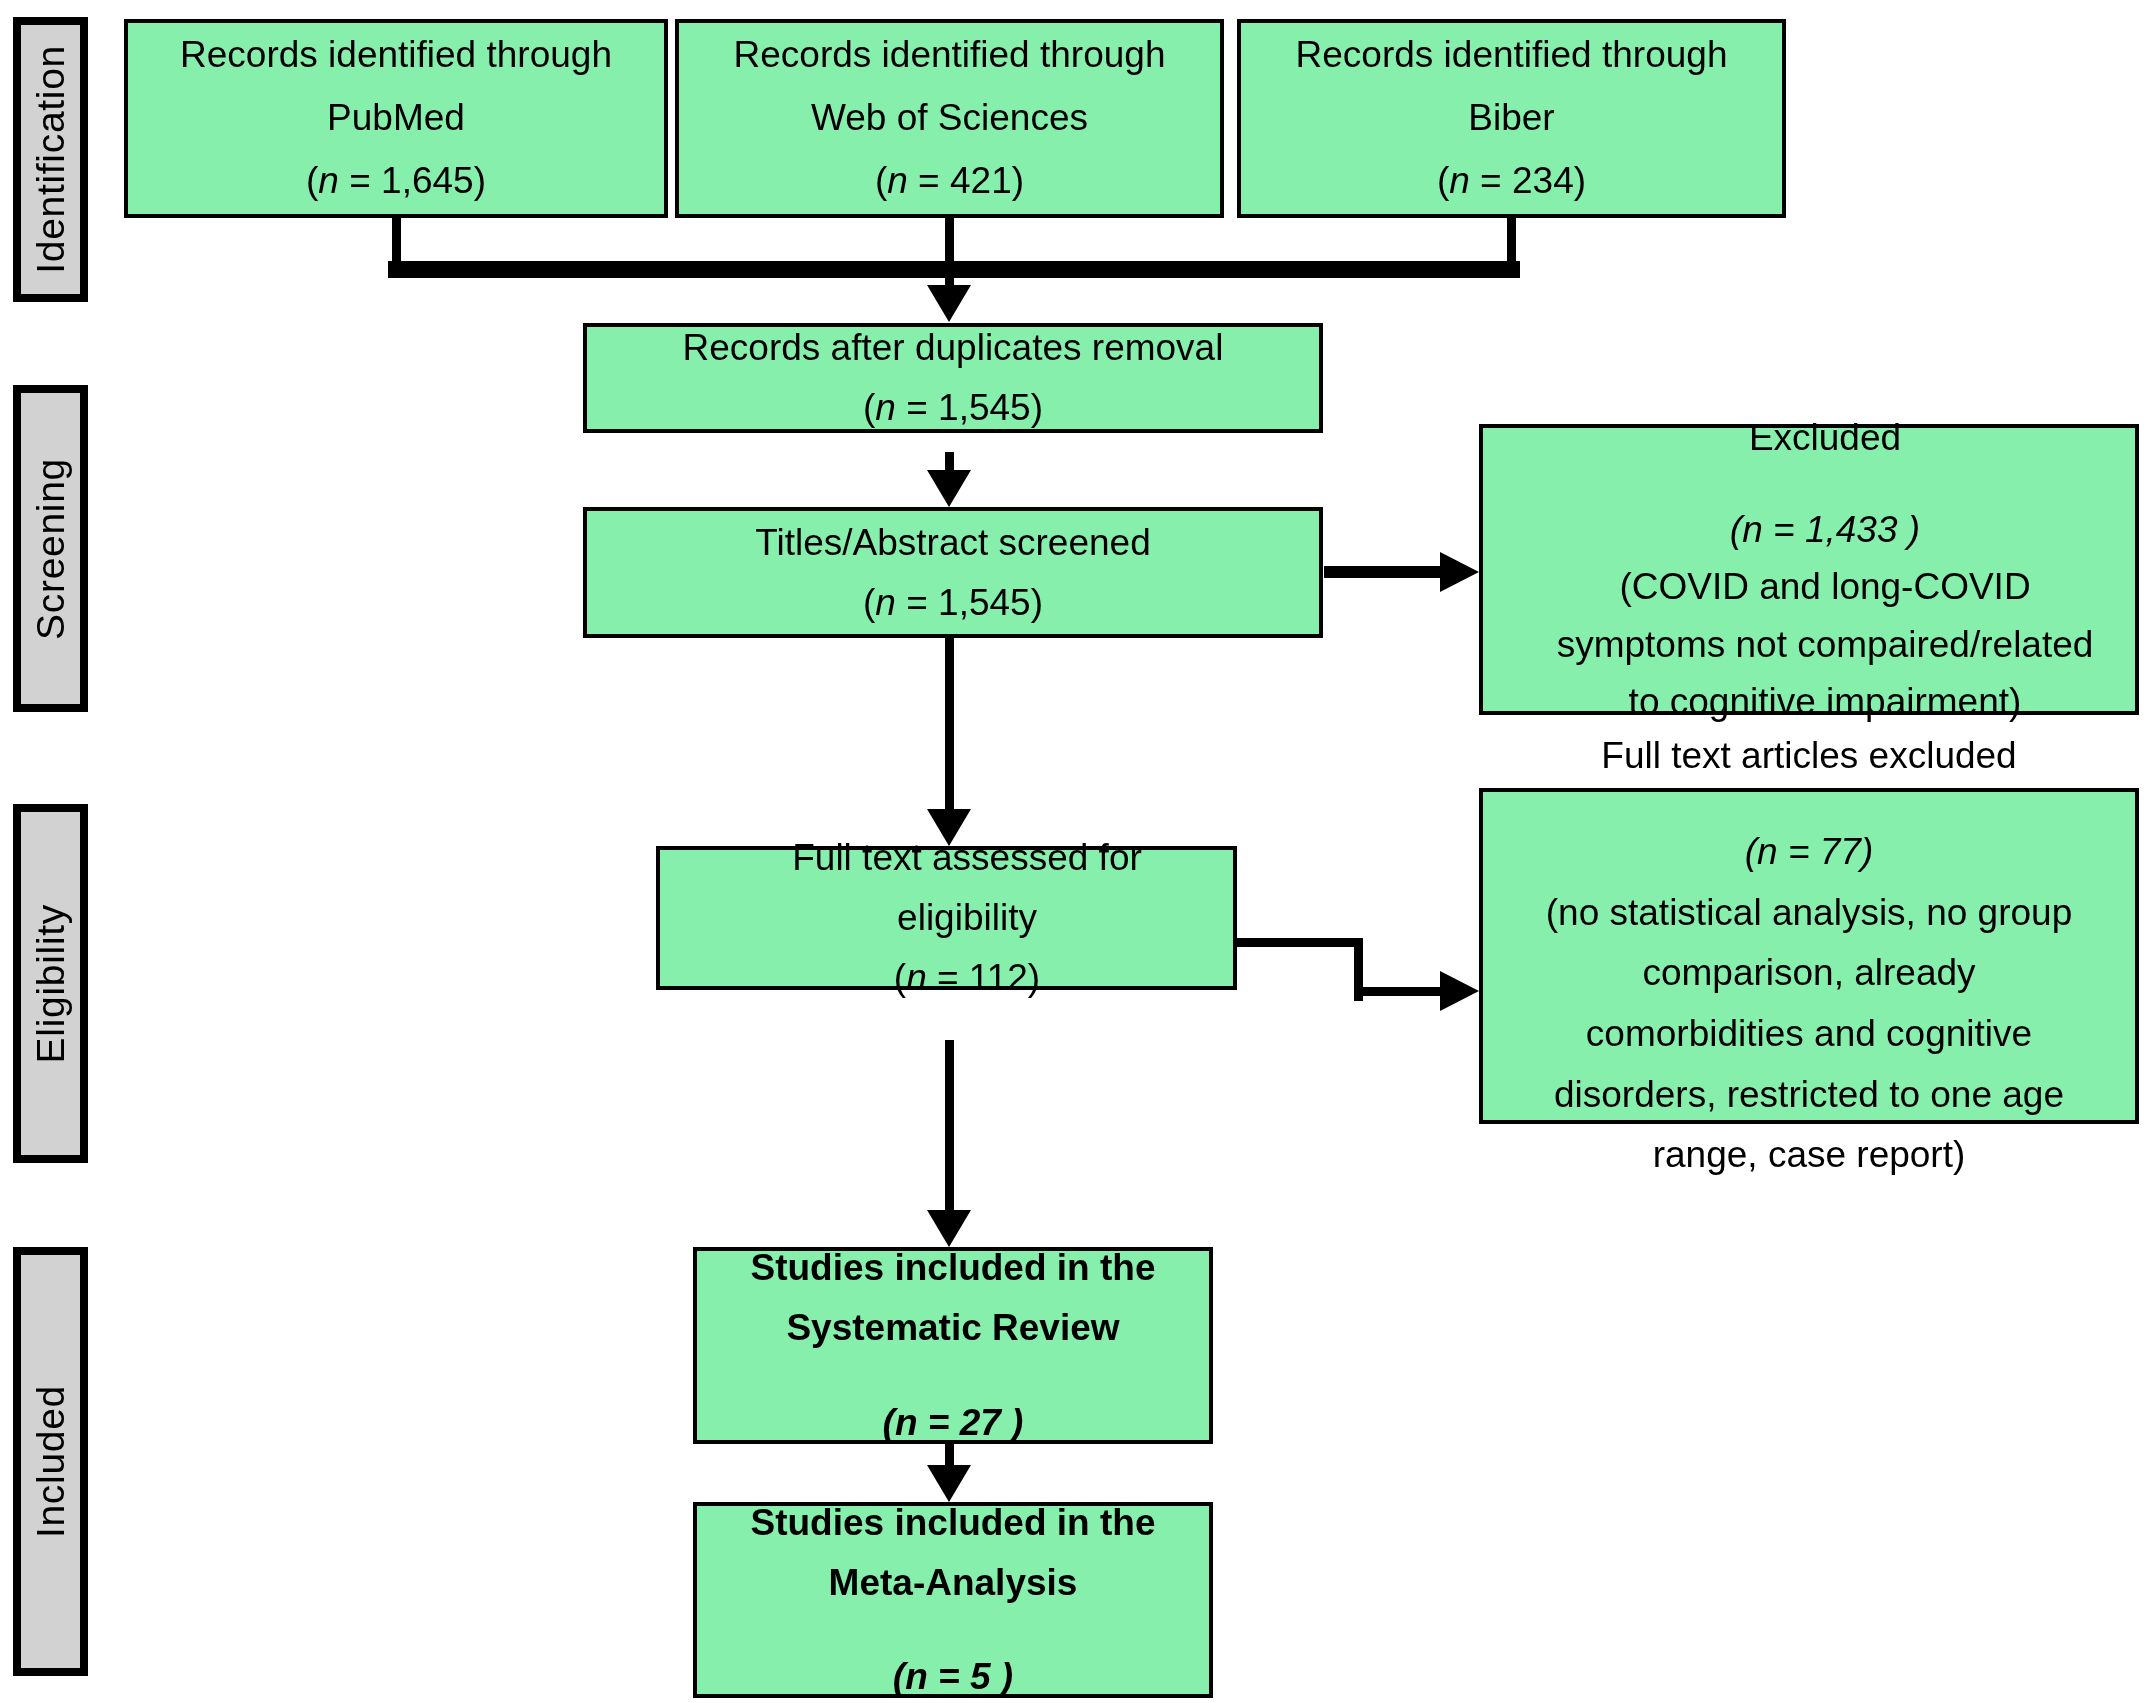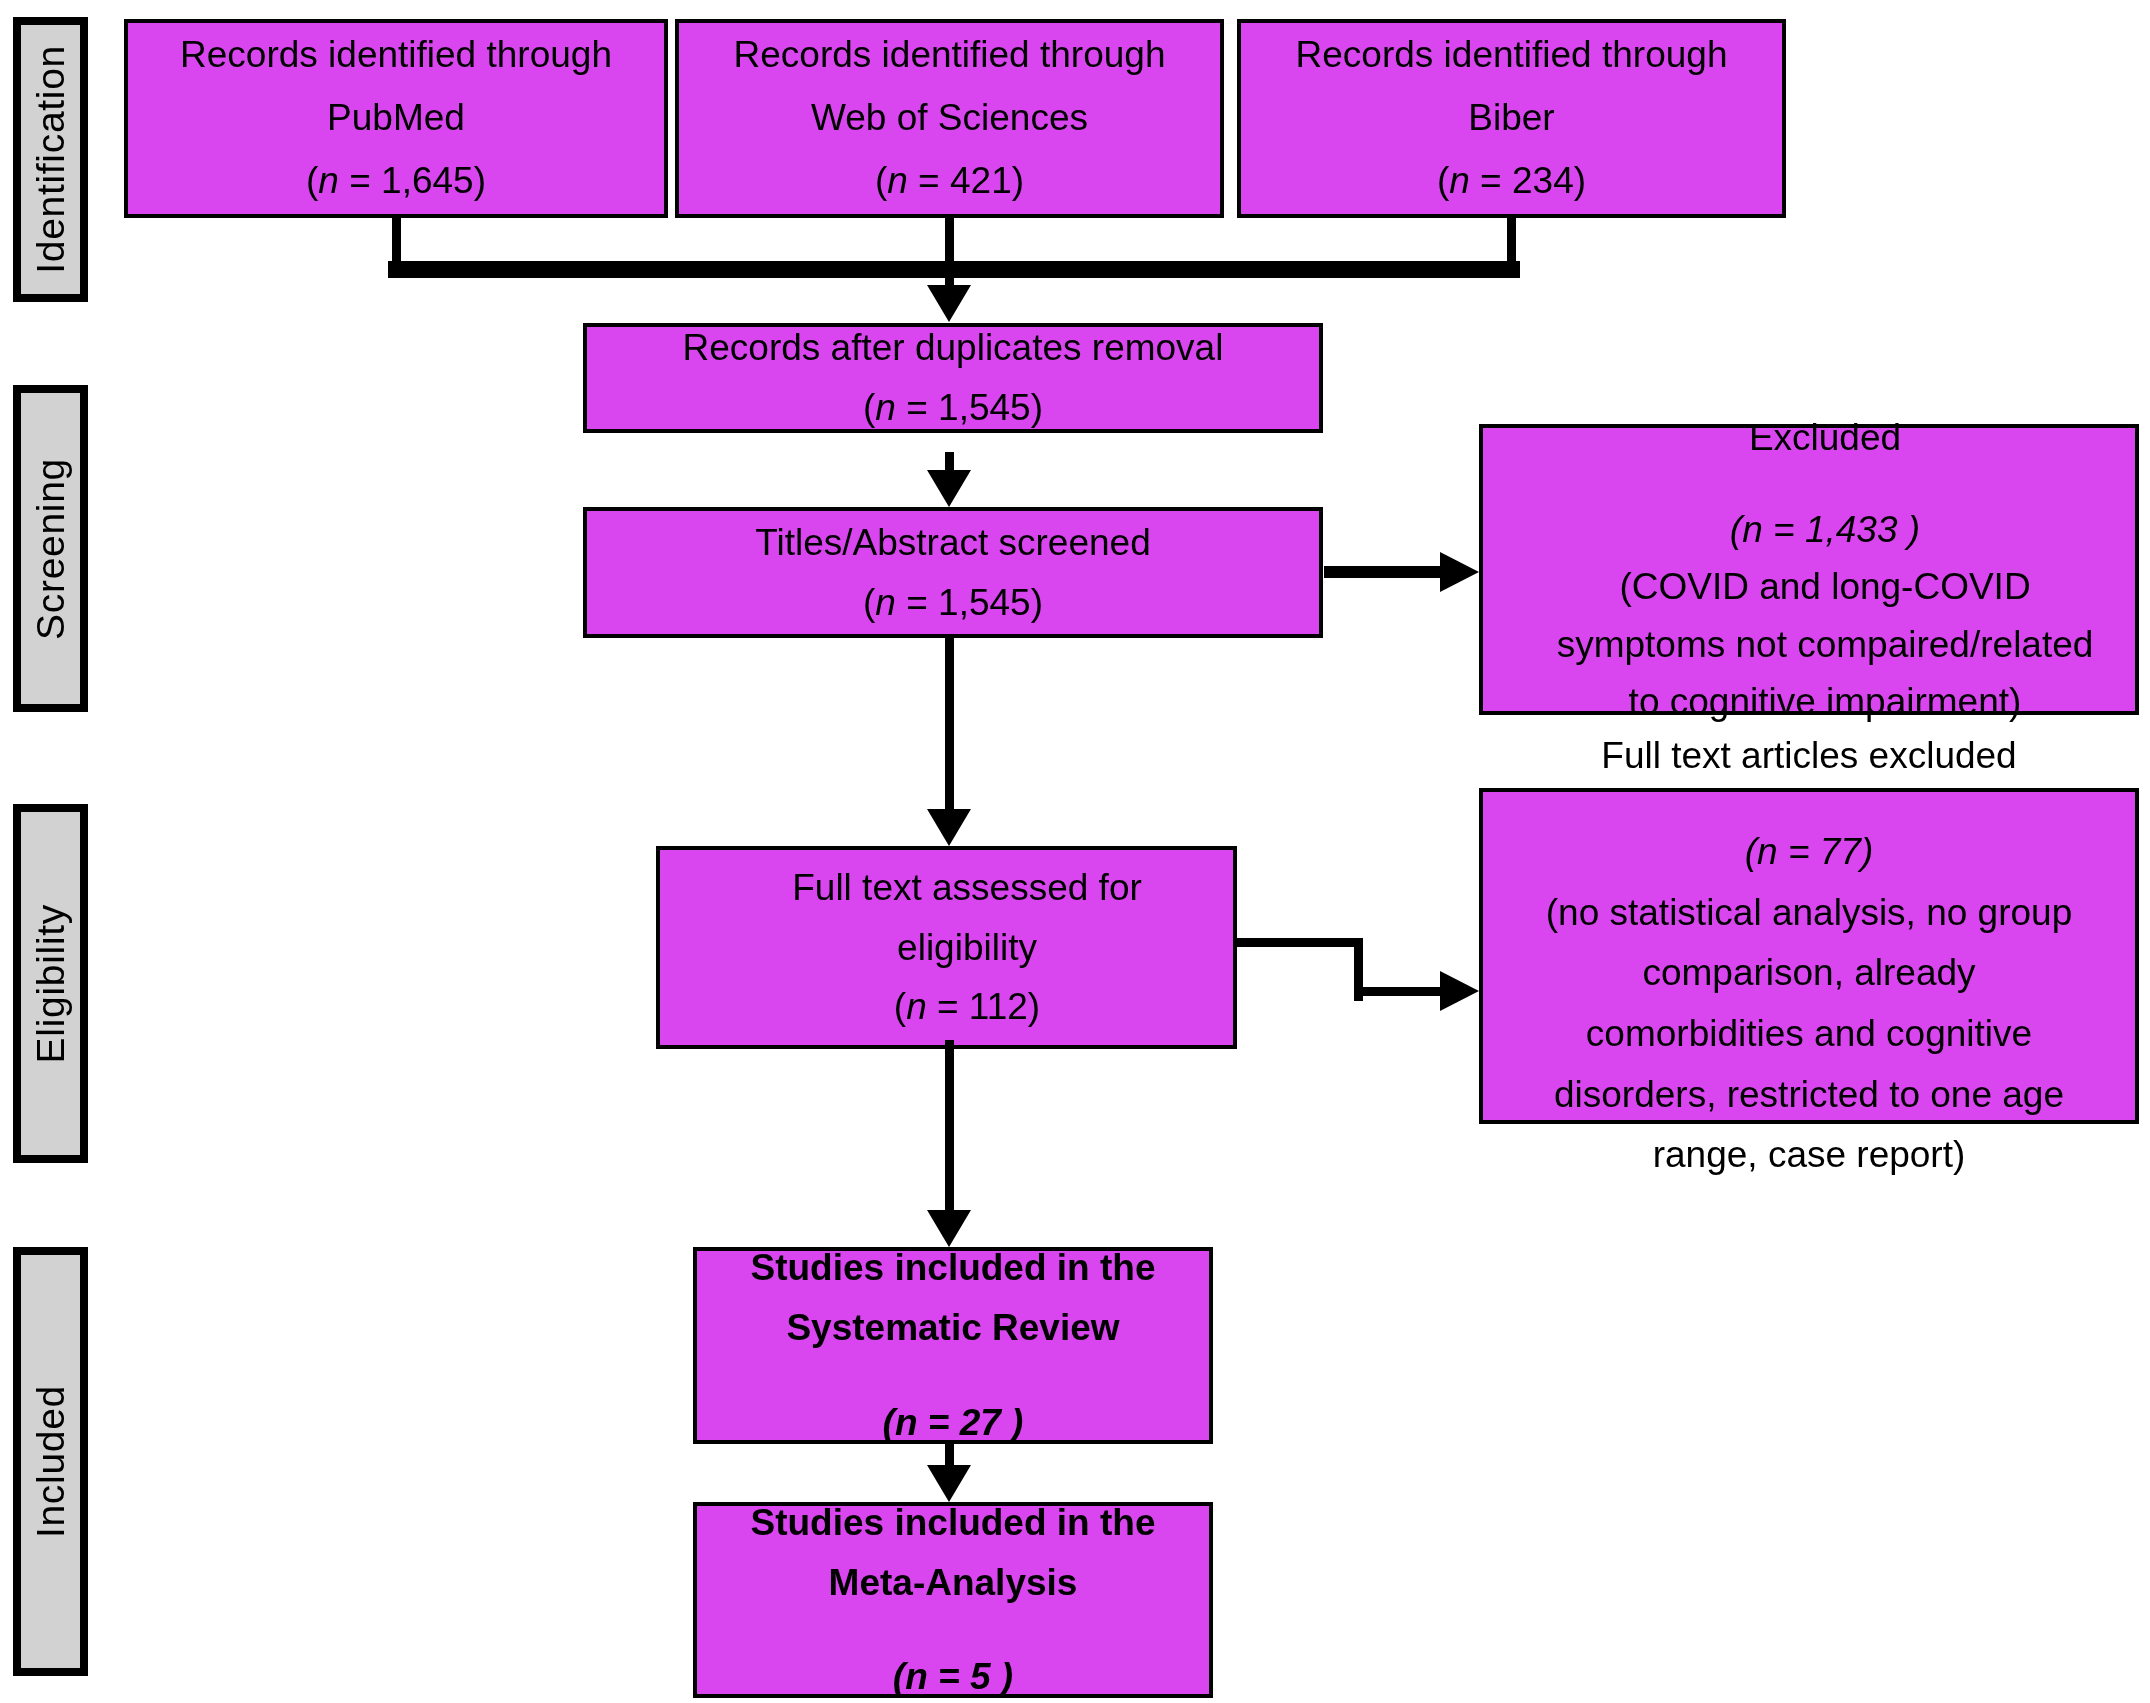--- a/index.html
+++ b/index.html
@@ -6,21 +6,21 @@
   #page{position:relative;width:2151px;height:1704px;background:#ffffff;
         font-family:"Liberation Sans", sans-serif;color:#000;overflow:hidden;}
 
   
   .stage{position:absolute;background:#d2d2d2;border:8px solid #000;
          display:flex;align-items:center;justify-content:center;box-sizing:border-box;}
   .stage span{writing-mode:vertical-rl;transform:rotate(180deg);
               font-size:39px;letter-spacing:0.7px;white-space:nowrap;}
 
   
-  .fbox{position:absolute;background:#d946ef;border:4.7px solid #000;box-sizing:border-box;
+  .fbox{position:absolute;background:#86efac;border:4.7px solid #000;box-sizing:border-box;
         display:flex;flex-direction:column;align-items:center;justify-content:center;
         text-align:center;font-size:37px;line-height:1.62;}
   .fbox.lh-loose{line-height:1.7;}
   .fbox.bold{font-weight:700;}
   .fbox .ln{white-space:nowrap;}
   .fbox .nline i{font-style:italic;}
   .fbox .nitalic{font-style:italic;margin-top:35px;}
 
   
   .cline{position:absolute;background:#000;}
@@ -94,21 +94,21 @@
     <div class="ln">Excluded</div>
     <div class="ln nitalic">(n = 1,433 )</div>
     <div class="ln">(COVID and long-COVID</div>
     <div class="ln">symptoms not compaired/related</div>
     <div class="ln">to cognitive impairment)</div>
   </div>
 
   <div class="cline" style="left:945px;top:638px;width:8.6px;height:173px;"></div>
   <div class="ah-down" style="left:927px;top:809px;"></div>
 
-  <div class="fbox" style="left:656px;top:846px;width:581px;height:203px;padding-left:41px;">
+  <div class="fbox" style="left:656px;top:846px;width:581px;height:144px;padding-left:41px;">
     <div class="ln">Full text assessed for</div>
     <div class="ln">eligibility</div>
     <div class="ln nline"><span>(</span><i>n</i><span> = 112)</span></div>
   </div>
 
   <div class="cline" style="left:1237px;top:938px;width:126px;height:9.3px;"></div>
   <div class="cline" style="left:1354px;top:938px;width:9.3px;height:63px;"></div>
   <div class="cline" style="left:1354px;top:987px;width:88px;height:9.3px;"></div>
   <div class="ah-right" style="left:1440px;top:971px;"></div>
 

